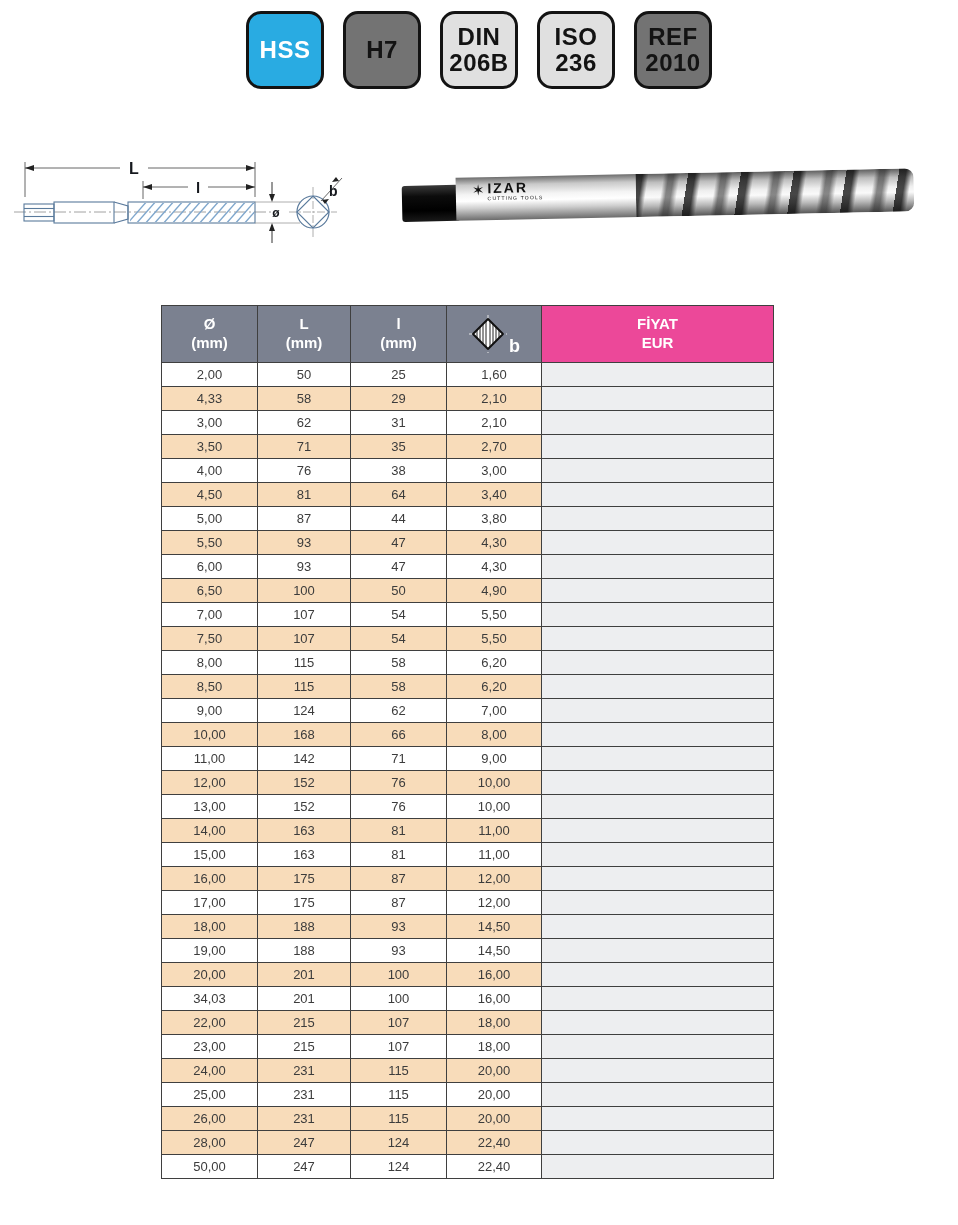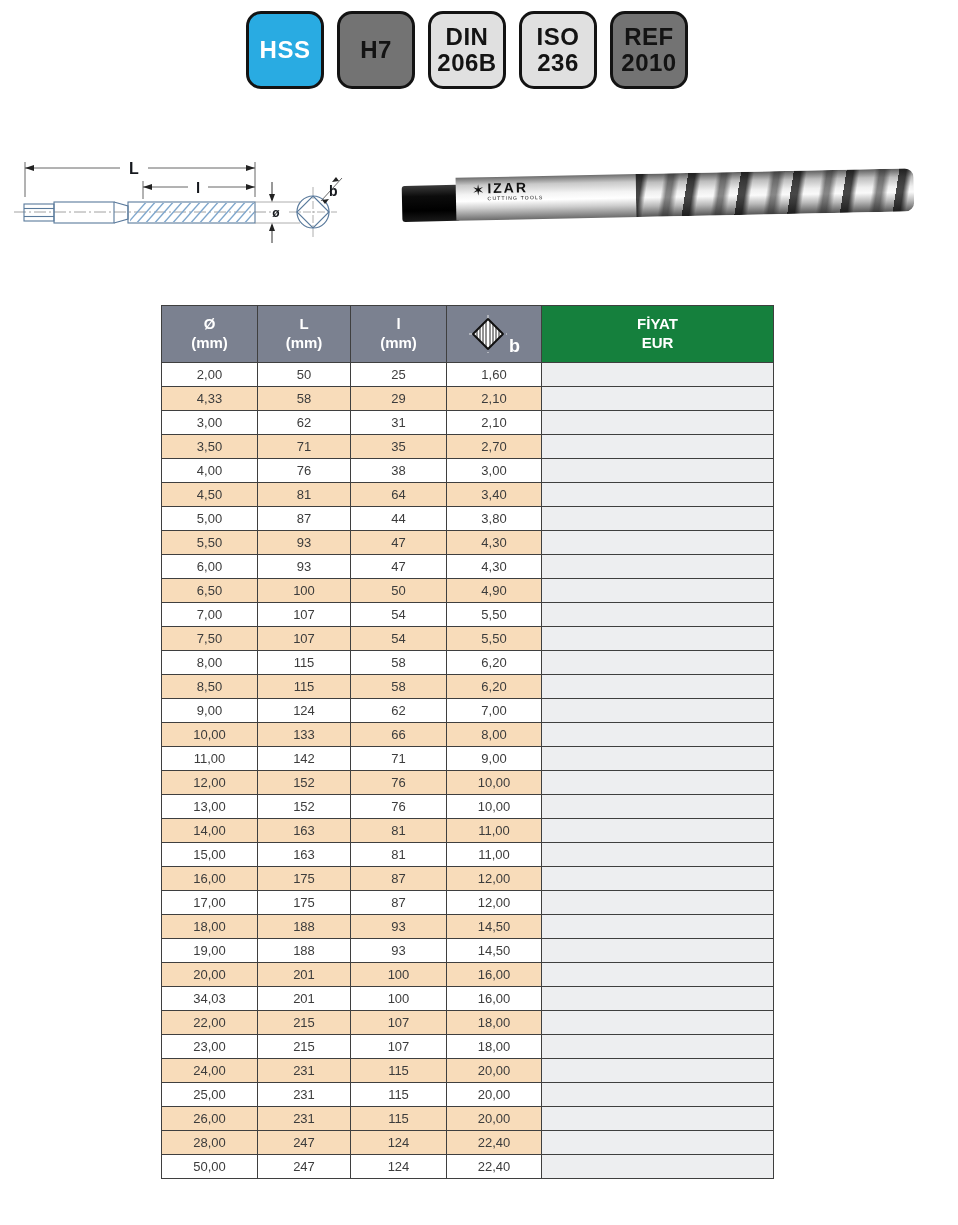--- a/index.html
+++ b/index.html
@@ -2,21 +2,21 @@
 <html><head>
 <meta charset="utf-8">
 <style>
   html,body{margin:0;padding:0;}
   body{
     width:958px;height:1225px;background:#ffffff;position:relative;
     font-family:"Liberation Sans", sans-serif;overflow:hidden;
   }
 
   
-  .badges{position:absolute;left:246px;top:11px;display:flex;gap:13px;}
+  .badges{position:absolute;left:246px;top:11px;display:flex;gap:19px;}
   .badge{
     width:72px;height:72px;border:3px solid #131313;border-radius:15px;
     display:flex;flex-direction:column;align-items:center;justify-content:center;
     font-weight:bold;font-size:24px;line-height:1.08;color:#131313;background:#737373;
     letter-spacing:.5px;
   }
   .badge.blue{background:#29abe2;color:#ffffff;}
   .badge.gray{background:#e0e0e0;text-align:right;}
 
   
@@ -49,21 +49,21 @@
 
   
   .table-wrap{position:absolute;left:161px;top:305px;}
   table{border-collapse:collapse;table-layout:fixed;width:612px;}
   col.c1{width:96px}col.c2{width:93px}col.c3{width:96px}col.c4{width:95px}col.c5{width:232px}
   th,td{border:1px solid #3f3f3f;padding:0;}
   thead th{
     background:#7b8190;color:#ffffff;height:56px;font-size:15px;font-weight:bold;
     text-align:center;vertical-align:middle;line-height:1.25;
   }
-  thead th.price-h{background:#15803d;}
+  thead th.price-h{background:#ec4899;}
   thead .hline{display:block;}
   th.bcol .bwrap{display:flex;align-items:flex-end;justify-content:center;gap:1px;}
   th.bcol .blabel{font-size:18px;font-weight:bold;line-height:16px;}
   td{
     height:23px;text-align:center;vertical-align:middle;
     font-size:13px;color:#3c3c3c;background:#ffffff;
   }
   tr.alt td{background:#f8dcba;}
   table td.price{background:#edeef0;}
 </style>
@@ -339,21 +339,21 @@
         </tr>
         <tr>
           <td>9,00</td>
           <td>124</td>
           <td>62</td>
           <td>7,00</td>
           <td class="price"></td>
         </tr>
         <tr class="alt">
           <td>10,00</td>
-          <td>133</td>
+          <td>168</td>
           <td>66</td>
           <td>8,00</td>
           <td class="price"></td>
         </tr>
         <tr>
           <td>11,00</td>
           <td>142</td>
           <td>71</td>
           <td>9,00</td>
           <td class="price"></td>

